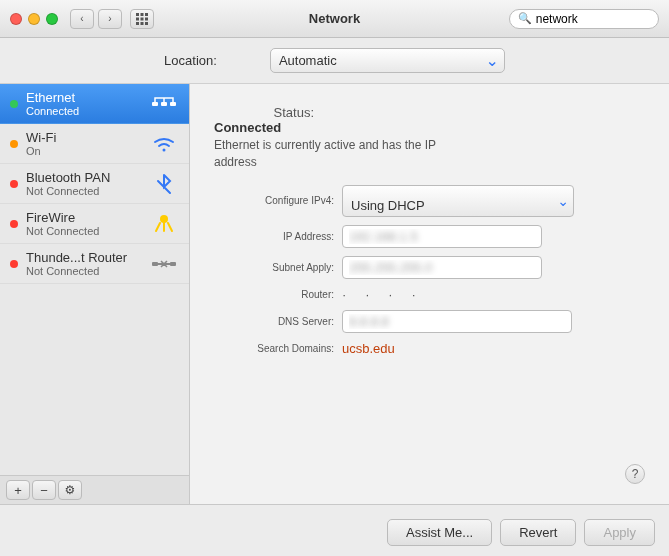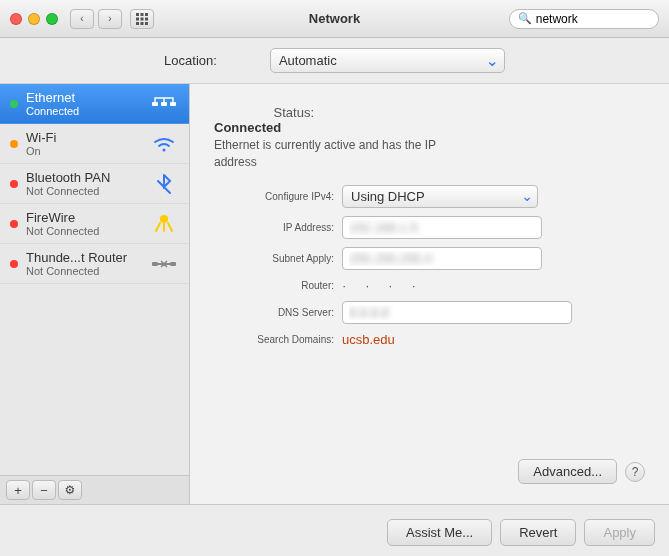--- a/index.html
+++ b/index.html
@@ -307,22 +307,22 @@
     }
 
     .configure-select-wrap {
       position: relative;
       display: inline-flex;
       align-items: center;
     }
     .configure-select {
       appearance: none;
       -webkit-appearance: none;
-      width: 196px;
-      padding: 3px 28px 3px 8px;
+      width: 232px;
+      padding: 12px 28px 3px 8px;
       border: 1px solid #bbb;
       border-radius: 4px;
       background: linear-gradient(to bottom, #fefefe, #e8e8e8);
       font-size: 13px;
       color: #333;
       cursor: pointer;
     }
     .configure-arrow {
       position: absolute;
       right: 5px;
@@ -581,21 +581,20 @@
       <div class="field-label">DNS Server:</div>
       <input class="field-input blurred" type="text" value="8.8.8.8" style="width: 230px;">
     </div>
 
     <div class="field-row">
       <div class="field-label">Search Domains:</div>
       <div class="field-value" style="color:#c2410c;">ucsb.edu</div>
     </div>
 
     <div class="right-bottom">
-      <button class="advanced-btn">Advanced...</button>
       <div class="help-btn">?</div>
     </div>
 
   </div>
 </div>
 
 <div class="bottom-bar">
   <button class="bottom-btn assist-btn">Assist Me...</button>
   <button class="bottom-btn revert-btn">Revert</button>
   <button class="bottom-btn apply-btn">Apply</button>

